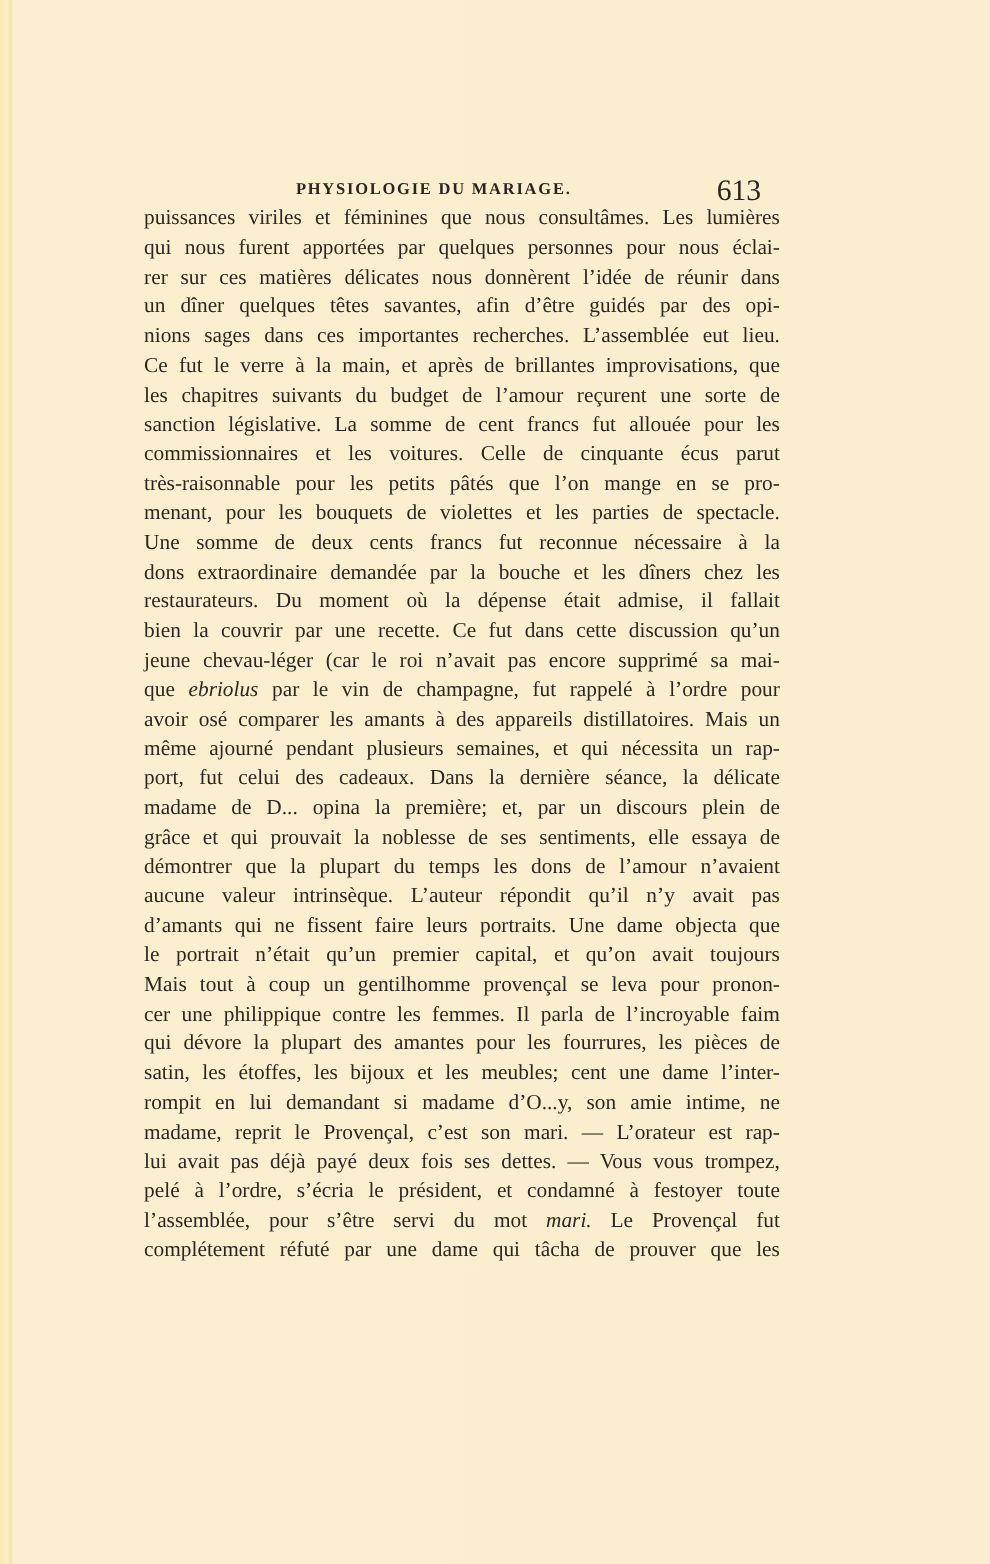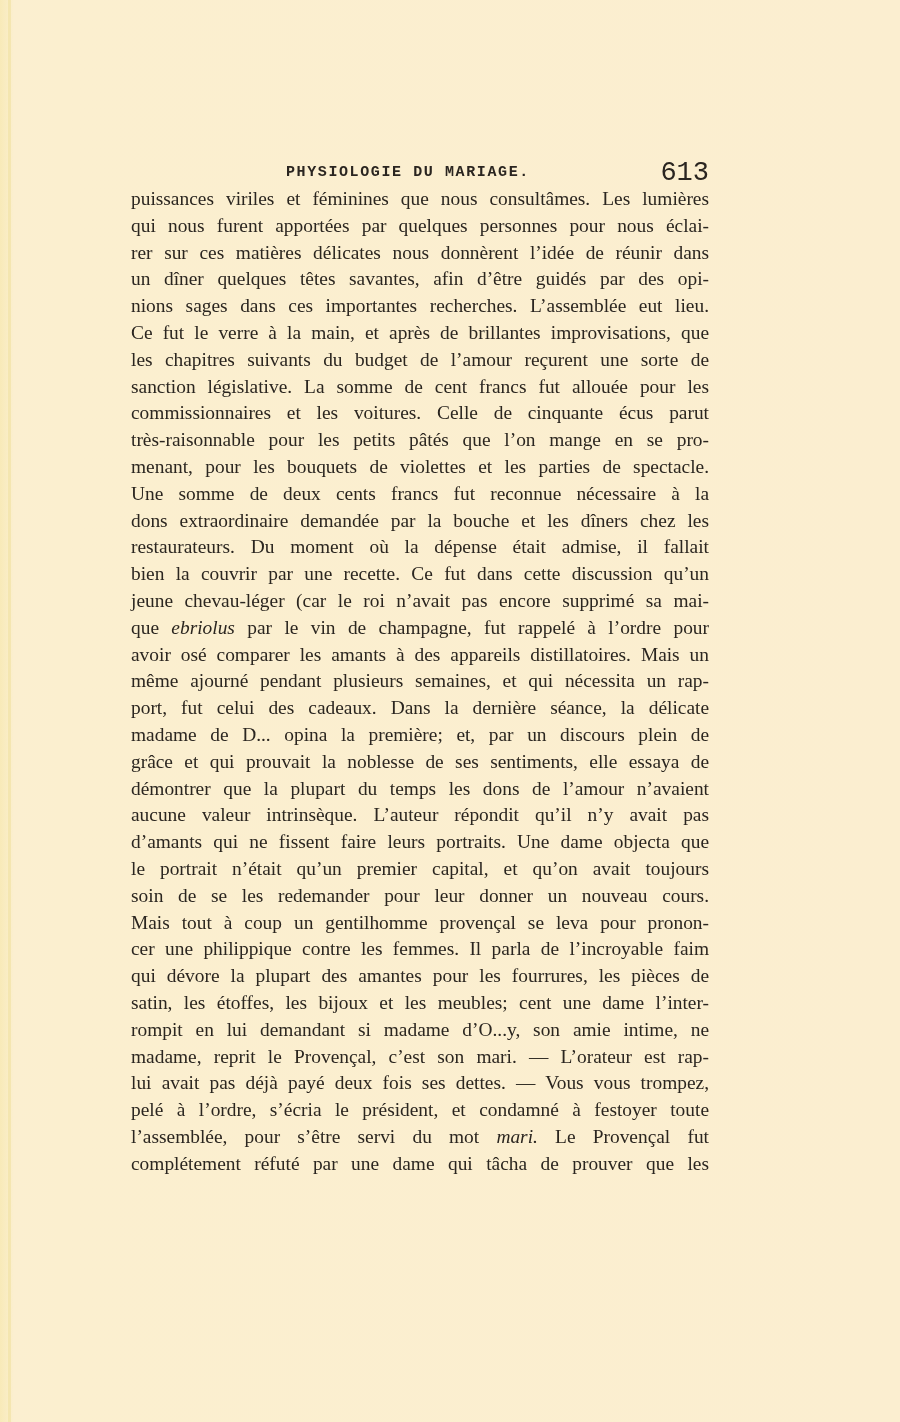--- a/index.html
+++ b/index.html
@@ -20,25 +20,25 @@
     background: linear-gradient(90deg, #f8eab8 0px, #fbefd0 14px, #fbefcf 60px, #fbeed0 100%);
   }
   .edge-shadow {
     position: absolute;
     left: 8px; top: 0;
     width: 3px; height: 1422px;
     background: rgba(240, 225, 160, 0.6);
   }
   .header {
     position: absolute;
-    left: 131px;
+    left: 114px;
     top: 158px;
     width: 578px;
     height: 30px;
-    font-family: Liberation Mono, monospace;
+    font-family: Liberation Serif, serif;
     color: #2a2520;
   }
   .running-title {
     position: absolute;
     left: 155px;
     top: 6px;
     font-size: 15px;
     font-weight: bold;
     letter-spacing: 1.6px;
   }
@@ -103,21 +103,20 @@
       <div class="line"><span>que </span><span class="it">ebriolus</span><span> par le vin de champagne, fut rappelé à l’ordre pour</span></div>
       <div class="line"><span>avoir osé comparer les amants à des appareils distillatoires. Mais un</span></div>
       <div class="line"><span>même ajourné pendant plusieurs semaines, et qui nécessita un rap-</span></div>
       <div class="line"><span>port, fut celui des cadeaux. Dans la dernière séance, la délicate</span></div>
       <div class="line"><span>madame de D... opina la première; et, par un discours plein de</span></div>
       <div class="line"><span>grâce et qui prouvait la noblesse de ses sentiments, elle essaya de</span></div>
       <div class="line"><span>démontrer que la plupart du temps les dons de l’amour n’avaient</span></div>
       <div class="line"><span>aucune valeur intrinsèque. L’auteur répondit qu’il n’y avait pas</span></div>
       <div class="line"><span>d’amants qui ne fissent faire leurs portraits. Une dame objecta que</span></div>
       <div class="line"><span>le portrait n’était qu’un premier capital, et qu’on avait toujours</span></div>
-      <div class="line"><span>soin de se les redemander pour leur donner un nouveau cours.</span></div>
       <div class="line"><span>Mais tout à coup un gentilhomme provençal se leva pour pronon-</span></div>
       <div class="line"><span>cer une philippique contre les femmes. Il parla de l’incroyable faim</span></div>
       <div class="line"><span>qui dévore la plupart des amantes pour les fourrures, les pièces de</span></div>
       <div class="line"><span>satin, les étoffes, les bijoux et les meubles; cent une dame l’inter-</span></div>
       <div class="line"><span>rompit en lui demandant si madame d’O...y, son amie intime, ne</span></div>
       <div class="line"><span>madame, reprit le Provençal, c’est son mari. — L’orateur est rap-</span></div>
       <div class="line"><span>lui avait pas déjà payé deux fois ses dettes. — Vous vous trompez,</span></div>
       <div class="line"><span>pelé à l’ordre, s’écria le président, et condamné à festoyer toute</span></div>
       <div class="line"><span>l’assemblée, pour s’être servi du mot </span><span class="it">mari.</span><span> Le Provençal fut</span></div>
       <div class="line last"><span>complétement réfuté par une dame qui tâcha de prouver que les</span></div>

